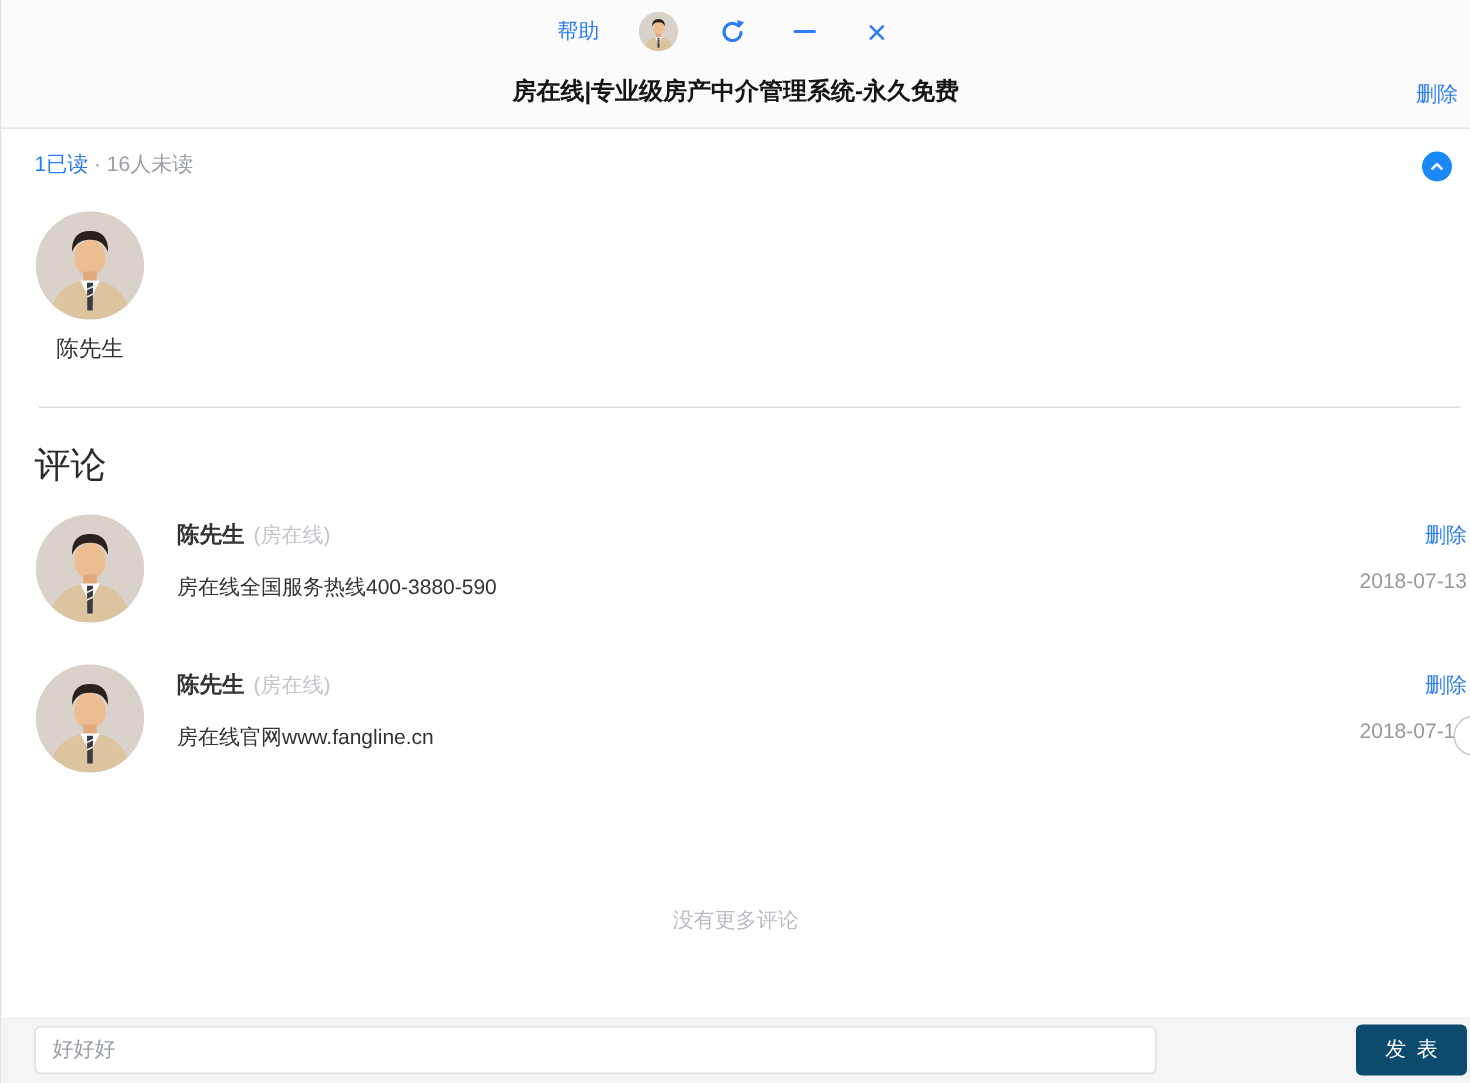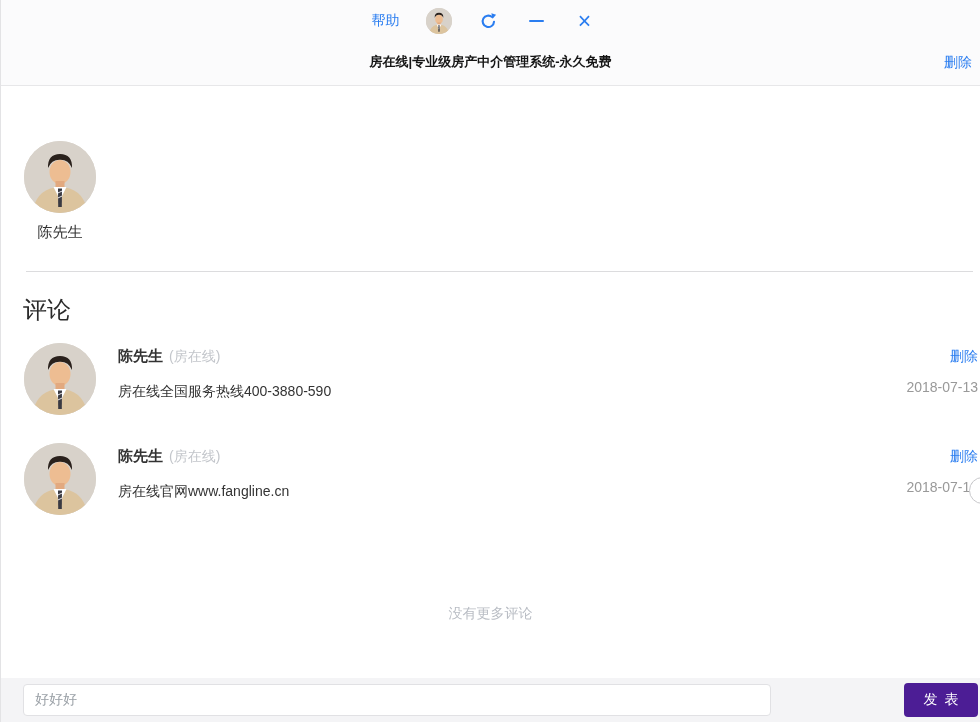--- a/index.html
+++ b/index.html
@@ -37,21 +37,21 @@
   .icon-btn {
     display: inline-flex; align-items: center; justify-content: center;
     width: 22px; height: 22px; cursor: pointer;
   }
   .minimize-bar { display: inline-block; width: 15px; height: 2.4px; background: #2a7df0; border-radius: 2px; }
   .close-glyph { color: #2a7df0; font-size: 23px; line-height: 20px; font-weight: 400; }
   .titlebar-row2 { position: relative; height: 43px; }
   .window-title {
     position: absolute; left: 0; right: 0; top: 0;
     text-align: center; line-height: 40px;
-    font-size: 13px; font-weight: bold; color: #151515;
+    font-size: 16px; font-weight: bold; color: #151515;
   }
   .title-delete {
     position: absolute; right: 8px; top: 0; line-height: 40px;
     color: #2a7df0; cursor: pointer;
   }
 
   
   .read-row {
     position: absolute; top: 86px; left: 0; right: 0; height: 50px;
   }
@@ -113,21 +113,21 @@
   }
   .comment-input {
     position: absolute; left: 22px; top: 6px; width: 748px; height: 32px;
     border: 1px solid #e1e1e4; border-radius: 4px;
     background: #fff; padding: 0 11px;
     font-size: 14px; color: #9aa0a6; outline: none;
     font-family: "Liberation Sans", "DejaVu Sans", sans-serif;
   }
   .submit-btn {
     position: absolute; right: 2px; top: 5px; width: 74px; height: 34px;
-    background: #4c1d95; color: #fff; border: none; border-radius: 4px;
+    background: #0c4a6e; color: #fff; border: none; border-radius: 4px;
     font-size: 14px; cursor: pointer;
     letter-spacing: 7px; text-indent: 7px;
     font-family: "Liberation Sans", "DejaVu Sans", sans-serif;
   }
 
   .avatar-svg { display: block; width: 100%; height: 100%; }
 </style>
 </head>
 <body>
 
@@ -161,20 +161,30 @@
       <span class="icon-btn">
         <span class="close-glyph">×</span>
       </span>
     </div>
     <div class="titlebar-row2">
       <div class="window-title">房在线|专业级房产中介管理系统-永久免费</div>
       <span class="title-delete">删除</span>
     </div>
   </div>
 
+  <div class="read-row">
+    <div class="read-status">
+      <span class="read-count">1已读</span><span class="unread-count"> · 16人未读</span>
+    </div>
+    <div class="collapse-btn">
+      <svg width="12" height="12" viewBox="0 0 12 12">
+        <polyline points="3,7.4 6,4.4 9,7.4" fill="none" stroke="#ffffff" stroke-width="1.8" stroke-linecap="round" stroke-linejoin="round"></polyline>
+      </svg>
+    </div>
+  </div>
 
   <div class="reader-item">
     <div class="avatar-lg">
       <svg class="avatar-svg" viewBox="0 0 72 72">
         <rect width="72" height="72" fill="#d8d2ca"></rect>
         <ellipse cx="36" cy="31" rx="10.5" ry="12" fill="#edbd92"></ellipse>
         <path d="M24 27 Q23.5 13 36 13 Q48.5 13 48 27 Q44.5 18.5 36 18.8 Q27.5 18.5 24 27 Z" fill="#2a211c"></path>
         <rect x="31.5" y="40" width="9" height="9" fill="#e2a97f"></rect>
         <path d="M8 72 Q12 50 30 46.5 L42 46.5 Q60 50 64 72 Z" fill="#dcc49e"></path>
         <polygon points="29.5,46 36,59 42.5,46" fill="#ffffff"></polygon>

